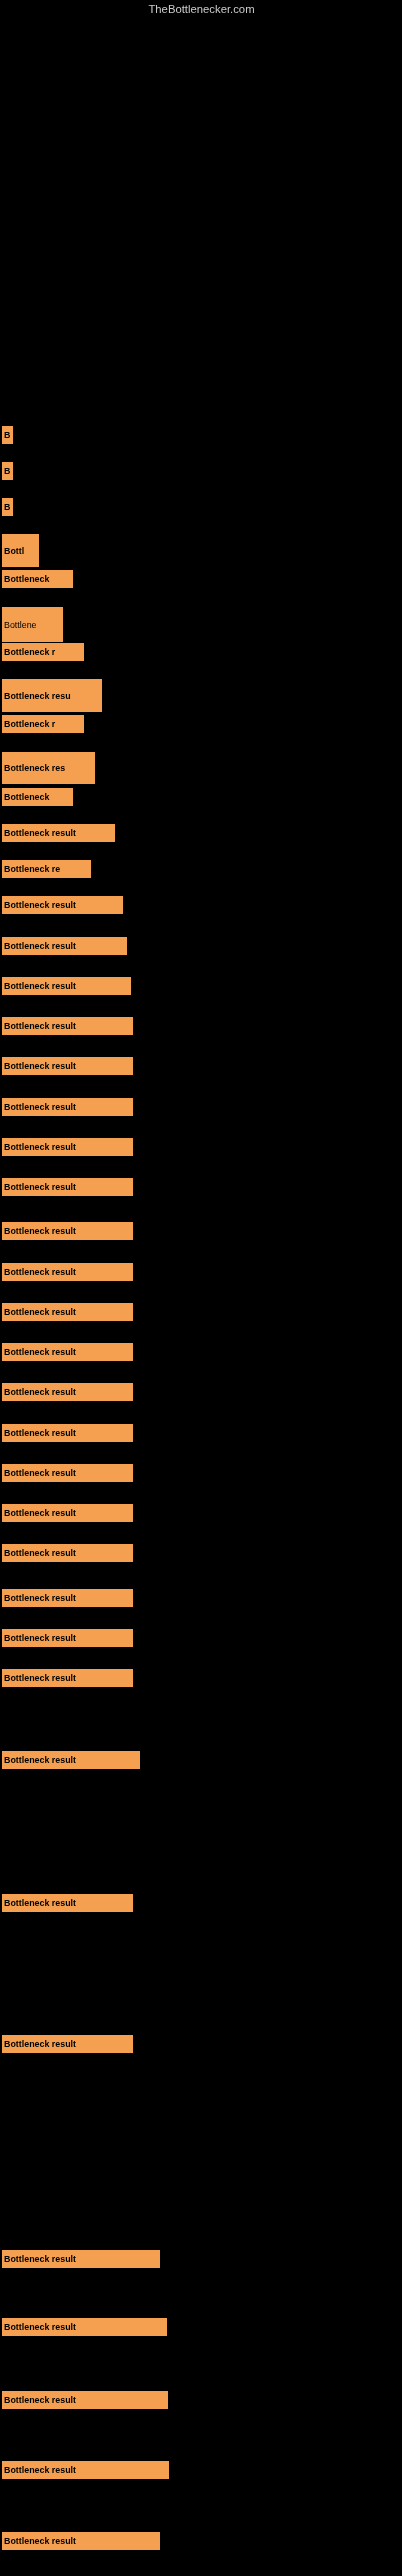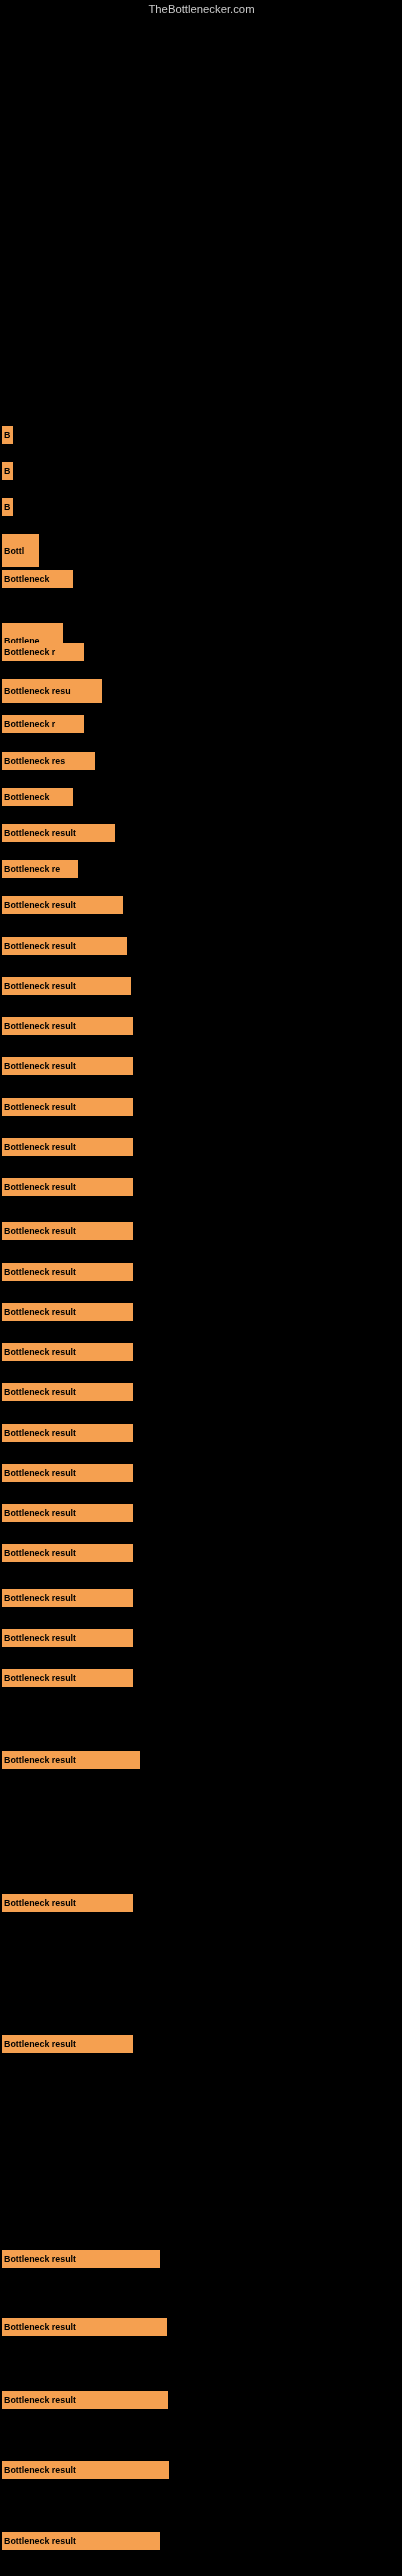--- a/index.html
+++ b/index.html
@@ -26,28 +26,28 @@
 <div class="site-title">
   <span>TheBottlenecker.com</span>
 </div>
 
 <div id="bars-wrapper" style="position: relative; width: 403px; height: 2544px;">
 <div style="position: absolute; left: 1.6px; top: 403px; width: 11.3px; height: 17.7px; background-color: rgb(245, 160, 80); color: rgb(0, 0, 0); font-size: 8.9px; font-weight: bold; display: flex; align-items: center; padding-left: 2.4px; overflow: hidden; white-space: nowrap;">B</div>
     <div style="position: absolute; left: 1.6px; top: 439px; width: 11.3px; height: 17.7px; background-color: rgb(245, 160, 80); color: rgb(0, 0, 0); font-size: 8.9px; font-weight: bold; display: flex; align-items: center; padding-left: 2.4px; overflow: hidden; white-space: nowrap;">B</div>
     <div style="position: absolute; left: 1.6px; top: 475px; width: 11.3px; height: 17.7px; background-color: rgb(245, 160, 80); color: rgb(0, 0, 0); font-size: 8.9px; font-weight: bold; display: flex; align-items: center; padding-left: 2.4px; overflow: hidden; white-space: nowrap;">B</div>
     <div style="position: absolute; left: 1.6px; top: 511px; width: 37px; height: 33px; background-color: rgb(245, 160, 80); color: rgb(0, 0, 0); font-size: 8.9px; font-weight: bold; display: flex; align-items: center; padding-left: 2.4px; overflow: hidden; white-space: nowrap;">Bottl</div>
     <div style="position: absolute; left: 1.6px; top: 547px; width: 71px; height: 17.7px; background-color: rgb(245, 160, 80); color: rgb(0, 0, 0); font-size: 8.9px; font-weight: bold; display: flex; align-items: center; padding-left: 2.4px; overflow: hidden; white-space: nowrap;">Bottleneck</div>
-    <div style="position: absolute; left: 1.6px; top: 584px; width: 61px; height: 35px; background-color: rgb(245, 160, 80); color: rgb(0, 0, 0); font-size: 8.9px; font-weight: bold; display: flex; align-items: center; padding-left: 2.4px; overflow: hidden; white-space: nowrap; margin-top: 16px;">Bottlene</div>
+    <div style="position: absolute; left: 1.6px; top: 584px; width: 61px; height: 35px; background-color: rgb(245, 160, 80); color: rgb(0, 0, 0); font-size: 8.9px; font-weight: normal; display: flex; align-items: center; padding-left: 2.4px; overflow: hidden; white-space: nowrap;">Bottlene</div>
     <div style="position: absolute; left: 1.6px; top: 620px; width: 82px; height: 17.7px; background-color: rgb(245, 160, 80); color: rgb(0, 0, 0); font-size: 8.9px; font-weight: bold; display: flex; align-items: center; padding-left: 2.4px; overflow: hidden; white-space: nowrap;">Bottleneck r</div>
-    <div style="position: absolute; left: 1.6px; top: 656px; width: 100px; height: 24px; background-color: rgb(245, 160, 80); color: rgb(0, 0, 0); font-size: 8.9px; font-weight: bold; display: flex; align-items: center; padding-left: 2.4px; overflow: hidden; white-space: nowrap;">Bottleneck resu</div>
+    <div style="position: absolute; left: 1.6px; top: 656px; width: 100px; height: 33px; background-color: rgb(245, 160, 80); color: rgb(0, 0, 0); font-size: 8.9px; font-weight: bold; display: flex; align-items: center; padding-left: 2.4px; overflow: hidden; white-space: nowrap;">Bottleneck resu</div>
     <div style="position: absolute; left: 1.6px; top: 692px; width: 82px; height: 17.7px; background-color: rgb(245, 160, 80); color: rgb(0, 0, 0); font-size: 8.9px; font-weight: bold; display: flex; align-items: center; padding-left: 2.4px; overflow: hidden; white-space: nowrap;">Bottleneck r</div>
-    <div style="position: absolute; left: 1.6px; top: 729px; width: 93px; height: 18px; background-color: rgb(245, 160, 80); color: rgb(0, 0, 0); font-size: 8.9px; font-weight: bold; display: flex; align-items: center; padding-left: 2.4px; overflow: hidden; white-space: nowrap;">Bottleneck res</div>
+    <div style="position: absolute; left: 1.6px; top: 729px; width: 93px; height: 32px; background-color: rgb(245, 160, 80); color: rgb(0, 0, 0); font-size: 8.9px; font-weight: bold; display: flex; align-items: center; padding-left: 2.4px; overflow: hidden; white-space: nowrap;">Bottleneck res</div>
     <div style="position: absolute; left: 1.6px; top: 765px; width: 71px; height: 17.7px; background-color: rgb(245, 160, 80); color: rgb(0, 0, 0); font-size: 8.9px; font-weight: bold; display: flex; align-items: center; padding-left: 2.4px; overflow: hidden; white-space: nowrap;">Bottleneck</div>
     <div style="position: absolute; left: 1.6px; top: 801px; width: 113px; height: 17.7px; background-color: rgb(245, 160, 80); color: rgb(0, 0, 0); font-size: 8.9px; font-weight: bold; display: flex; align-items: center; padding-left: 2.4px; overflow: hidden; white-space: nowrap;">Bottleneck result</div>
-    <div style="position: absolute; left: 1.6px; top: 837px; width: 76px; height: 17.7px; background-color: rgb(245, 160, 80); color: rgb(0, 0, 0); font-size: 8.9px; font-weight: bold; display: flex; align-items: center; padding-left: 2.4px; overflow: hidden; white-space: nowrap;">Bottleneck re</div>
+    <div style="position: absolute; left: 1.6px; top: 837px; width: 89px; height: 17.7px; background-color: rgb(245, 160, 80); color: rgb(0, 0, 0); font-size: 8.9px; font-weight: bold; display: flex; align-items: center; padding-left: 2.4px; overflow: hidden; white-space: nowrap;">Bottleneck re</div>
     <div style="position: absolute; left: 1.6px; top: 873px; width: 121px; height: 17.7px; background-color: rgb(245, 160, 80); color: rgb(0, 0, 0); font-size: 8.9px; font-weight: bold; display: flex; align-items: center; padding-left: 2.4px; overflow: hidden; white-space: nowrap;">Bottleneck result</div>
     <div style="position: absolute; left: 1.6px; top: 914px; width: 125px; height: 17.7px; background-color: rgb(245, 160, 80); color: rgb(0, 0, 0); font-size: 8.9px; font-weight: bold; display: flex; align-items: center; padding-left: 2.4px; overflow: hidden; white-space: nowrap;">Bottleneck result</div>
     <div style="position: absolute; left: 1.6px; top: 954px; width: 129px; height: 17.7px; background-color: rgb(245, 160, 80); color: rgb(0, 0, 0); font-size: 8.9px; font-weight: bold; display: flex; align-items: center; padding-left: 2.4px; overflow: hidden; white-space: nowrap;">Bottleneck result</div>
     <div style="position: absolute; left: 1.6px; top: 994px; width: 131px; height: 17.7px; background-color: rgb(245, 160, 80); color: rgb(0, 0, 0); font-size: 8.9px; font-weight: bold; display: flex; align-items: center; padding-left: 2.4px; overflow: hidden; white-space: nowrap;">Bottleneck result</div>
     <div style="position: absolute; left: 1.6px; top: 1034px; width: 131px; height: 17.7px; background-color: rgb(245, 160, 80); color: rgb(0, 0, 0); font-size: 8.9px; font-weight: bold; display: flex; align-items: center; padding-left: 2.4px; overflow: hidden; white-space: nowrap;">Bottleneck result</div>
     <div style="position: absolute; left: 1.6px; top: 1075px; width: 131px; height: 17.7px; background-color: rgb(245, 160, 80); color: rgb(0, 0, 0); font-size: 8.9px; font-weight: bold; display: flex; align-items: center; padding-left: 2.4px; overflow: hidden; white-space: nowrap;">Bottleneck result</div>
     <div style="position: absolute; left: 1.6px; top: 1115px; width: 131px; height: 17.7px; background-color: rgb(245, 160, 80); color: rgb(0, 0, 0); font-size: 8.9px; font-weight: bold; display: flex; align-items: center; padding-left: 2.4px; overflow: hidden; white-space: nowrap;">Bottleneck result</div>
     <div style="position: absolute; left: 1.6px; top: 1155px; width: 131px; height: 17.7px; background-color: rgb(245, 160, 80); color: rgb(0, 0, 0); font-size: 8.9px; font-weight: bold; display: flex; align-items: center; padding-left: 2.4px; overflow: hidden; white-space: nowrap;">Bottleneck result</div>
     <div style="position: absolute; left: 1.6px; top: 1199px; width: 131px; height: 17.7px; background-color: rgb(245, 160, 80); color: rgb(0, 0, 0); font-size: 8.9px; font-weight: bold; display: flex; align-items: center; padding-left: 2.4px; overflow: hidden; white-space: nowrap;">Bottleneck result</div>
     <div style="position: absolute; left: 1.6px; top: 1240px; width: 131px; height: 17.7px; background-color: rgb(245, 160, 80); color: rgb(0, 0, 0); font-size: 8.9px; font-weight: bold; display: flex; align-items: center; padding-left: 2.4px; overflow: hidden; white-space: nowrap;">Bottleneck result</div>

